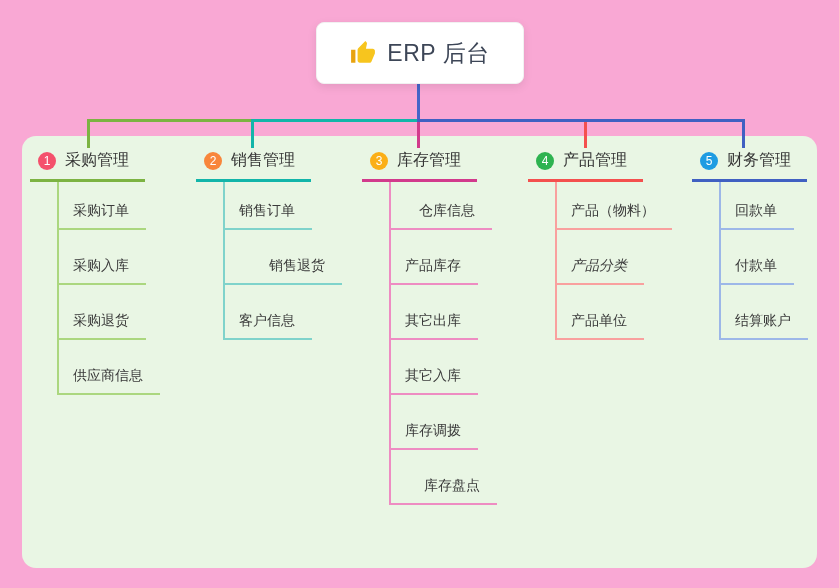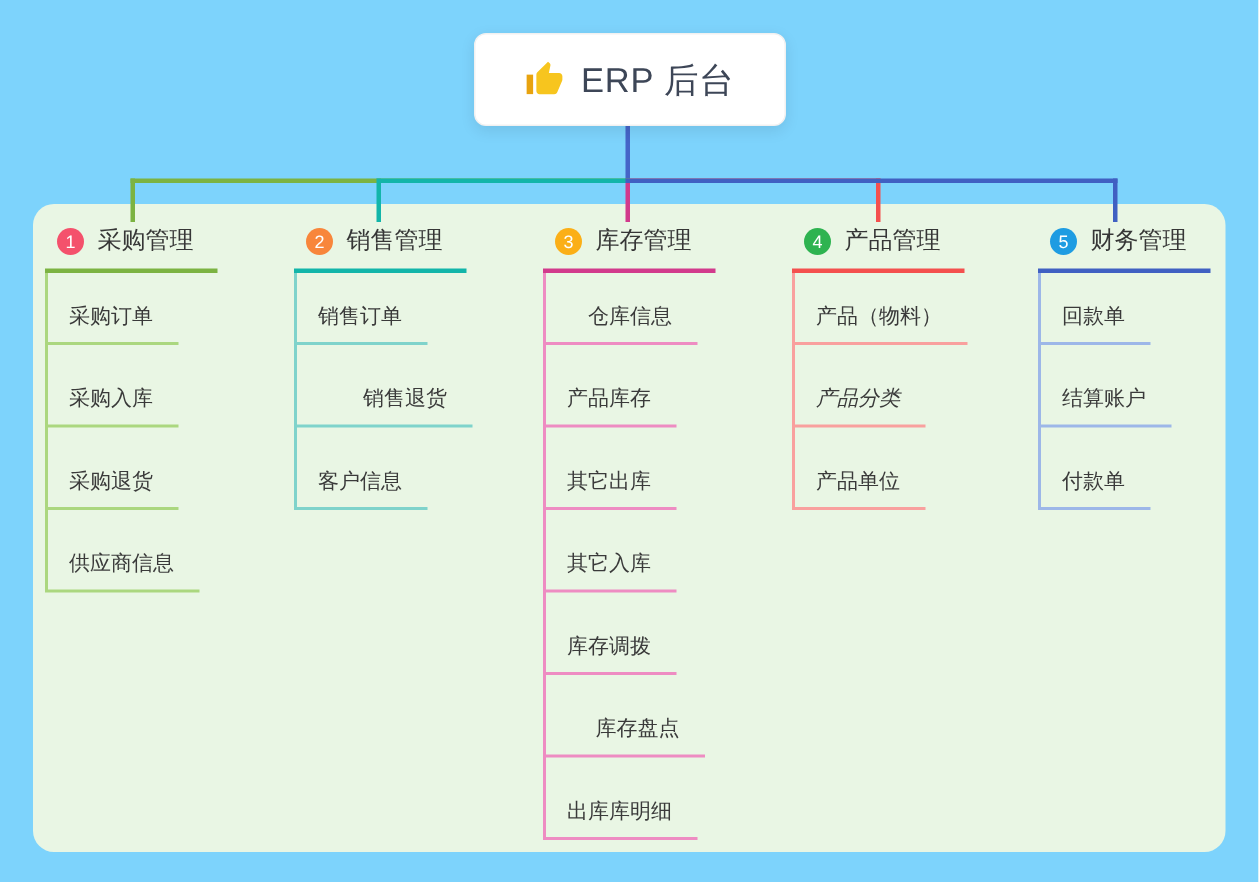--- a/index.html
+++ b/index.html
@@ -1,19 +1,19 @@
 <!DOCTYPE html>
 <html><head>
 <meta charset="utf-8">
 <style>
   html,body{margin:0;padding:0;background:#fff;}
   .canvas{
     position:relative;width:839px;height:588px;overflow:hidden;
     font-family:"Liberation Sans","DejaVu Sans",sans-serif;
-    background:#7dd3fc;
+    background:#f9a8d4;
   }
   .panel{
     position:absolute;left:22px;top:136px;width:795px;height:432px;
     border-radius:14px;background:#e9f6e4;
   }
   .root-node{
     position:absolute;left:316px;top:22px;width:206px;height:60px;
     background:#fff;border:1px solid #f1f1f1;border-radius:8px;
     box-shadow:0 3px 10px rgba(0,0,0,.09);
     display:flex;align-items:center;justify-content:center;gap:11px;
@@ -26,21 +26,21 @@
     width:115px;height:36px;box-sizing:border-box;
     border-bottom:3px solid #ccc;
     display:flex;align-items:center;gap:9px;padding:0 0 4px 8px;
     cursor:pointer;
   }
   .badge{
     width:18px;height:18px;border-radius:50%;flex:0 0 18px;
     color:#fff;font-size:12px;line-height:18px;text-align:center;
   }
   .blabel{font-size:16px;color:#363636;white-space:nowrap;}
-  .kids{margin-left:0;border-left:2px solid #f97316;width:max-content;}
+  .kids{margin-left:27px;border-left:2px solid #f97316;width:max-content;}
   .kid{
     box-sizing:border-box;width:max-content;min-width:72px;height:55px;
     padding:0 17px 8px 14px;border-bottom:2px solid #ccc;
     display:flex;align-items:flex-end;cursor:pointer;
   }
   .kid:first-child{height:48px;}
   .kid span{font-size:14px;color:#3a3a3a;white-space:nowrap;}
 </style>
 </head>
 <body>
@@ -126,23 +126,20 @@
           </div>
           <div class="kid" style="border-bottom-color: rgb(238, 140, 194);">
             <span>其它入库</span>
           </div>
           <div class="kid" style="border-bottom-color: rgb(238, 140, 194);">
             <span>库存调拨</span>
           </div>
           <div class="kid" style="border-bottom-color: rgb(238, 140, 194); padding-left: 33px;">
             <span>库存盘点</span>
           </div>
-          <div class="kid" style="border-bottom-color: rgb(238, 140, 194);">
-            <span>出库库明细</span>
-          </div>
         </div>
       </div>
       <div class="branch" style="left: 528px;">
         <div class="btitle" style="border-bottom-color: rgb(244, 80, 78);">
           <span class="badge" style="background: rgb(46, 179, 80);">4</span>
           <span class="blabel">产品管理</span>
         </div>
         <div class="kids" style="border-left-color: rgb(249, 160, 158);">
           <div class="kid" style="border-bottom-color: rgb(249, 160, 158);">
             <span>产品（物料）</span>
@@ -158,21 +155,21 @@
       <div class="branch" style="left: 692px;">
         <div class="btitle" style="border-bottom-color: rgb(64, 96, 194);">
           <span class="badge" style="background: rgb(30, 156, 226);">5</span>
           <span class="blabel">财务管理</span>
         </div>
         <div class="kids" style="border-left-color: rgb(157, 183, 232);">
           <div class="kid" style="border-bottom-color: rgb(157, 183, 232);">
             <span>回款单</span>
           </div>
           <div class="kid" style="border-bottom-color: rgb(157, 183, 232);">
-            <span>结算账户</span>
+            <span>付款单</span>
           </div>
           <div class="kid" style="border-bottom-color: rgb(157, 183, 232);">
-            <span>付款单</span>
+            <span>结算账户</span>
           </div>
         </div>
       </div>
     </div>
 </div>
 
 </body></html>

